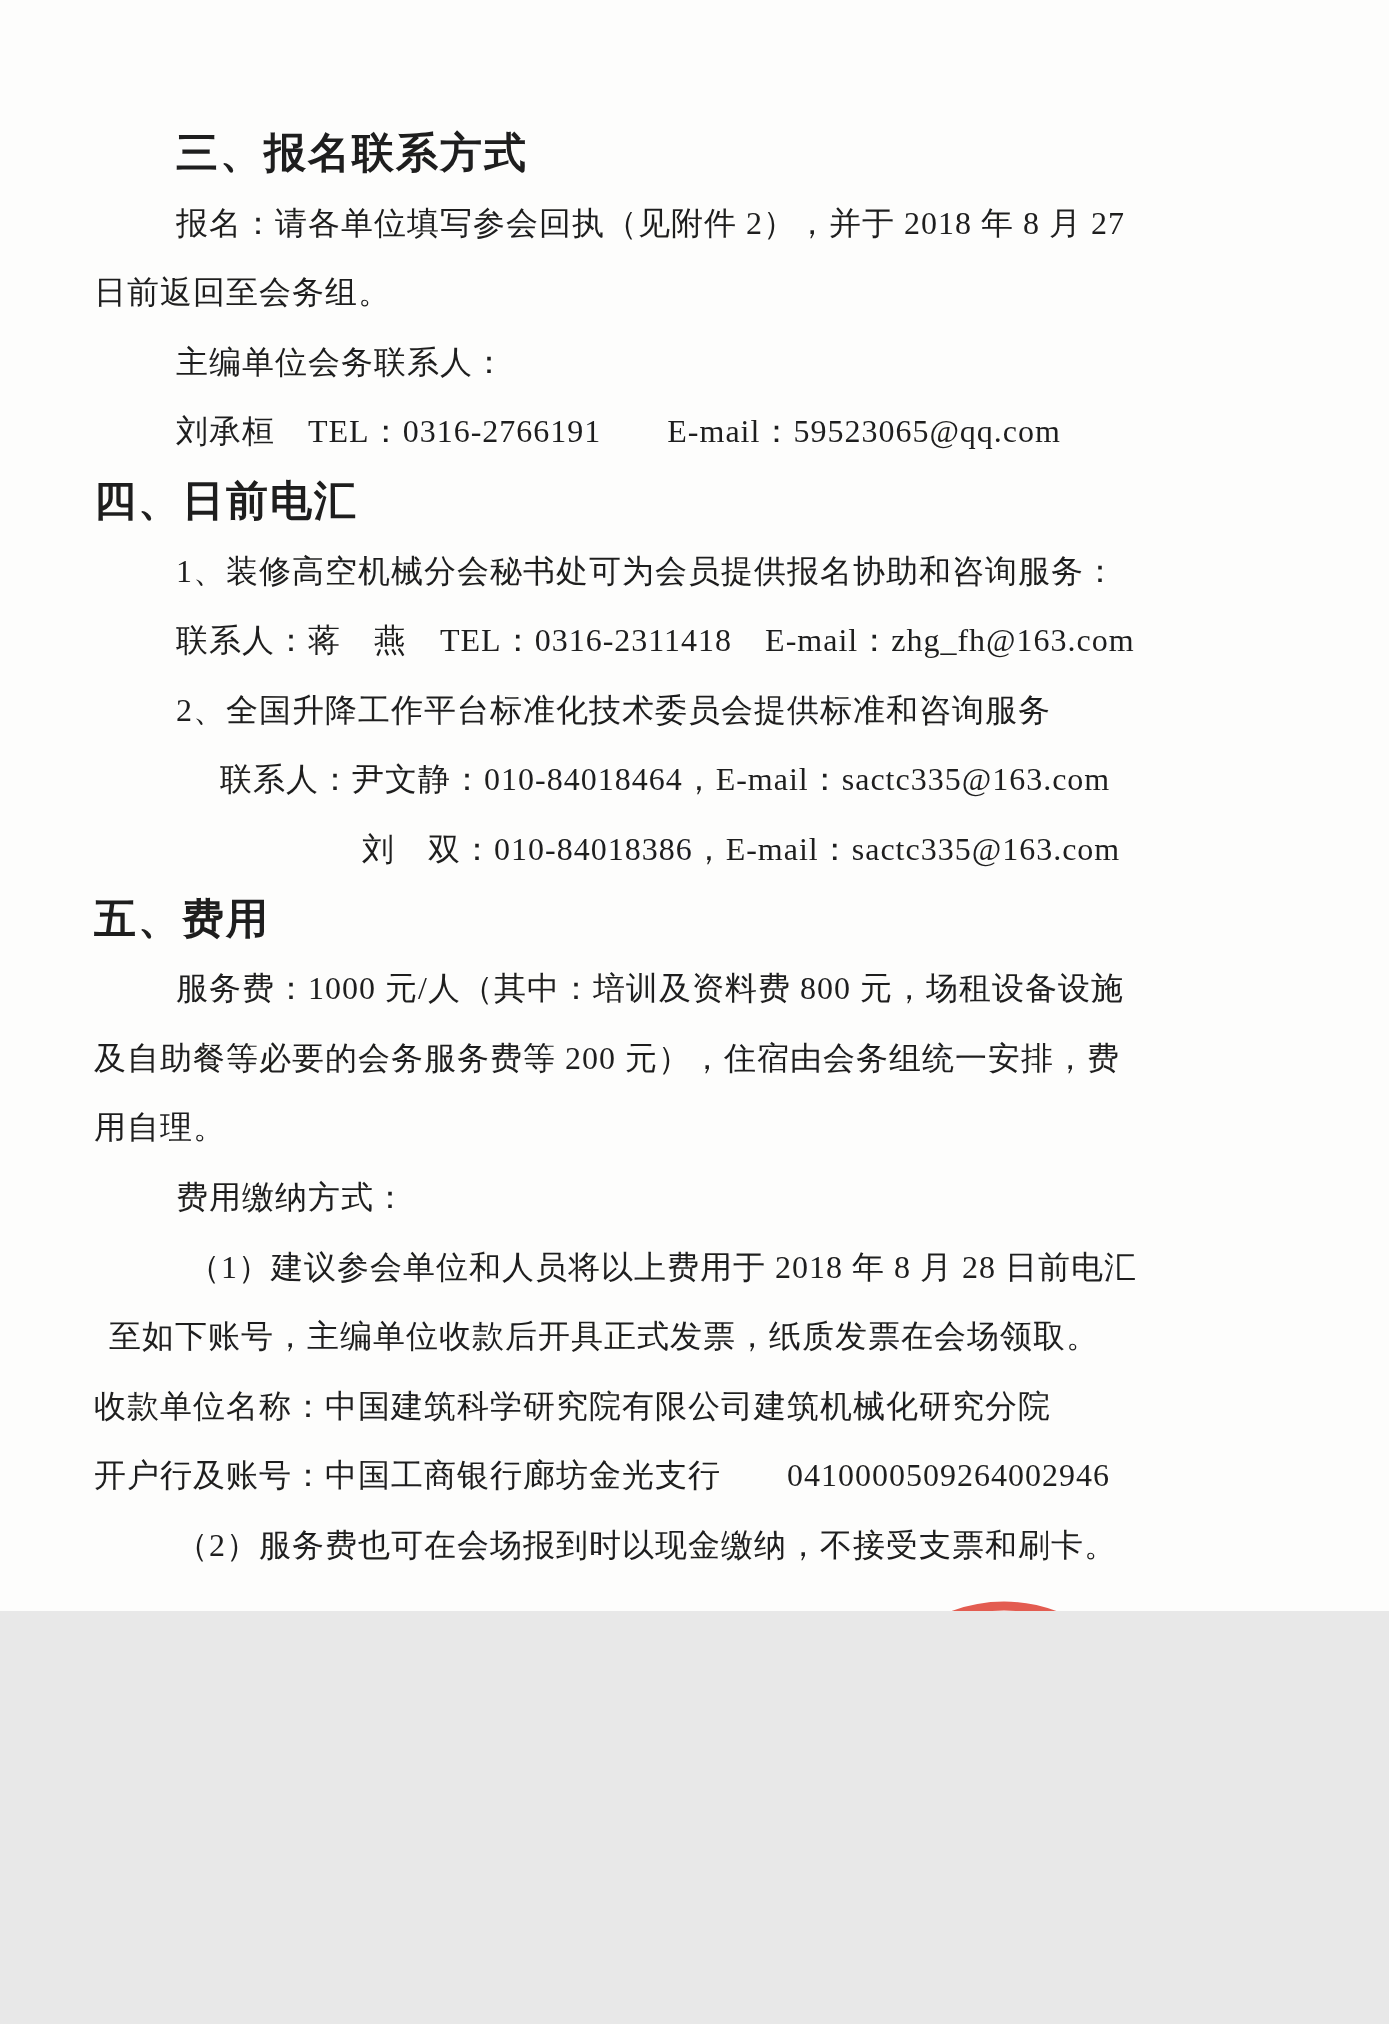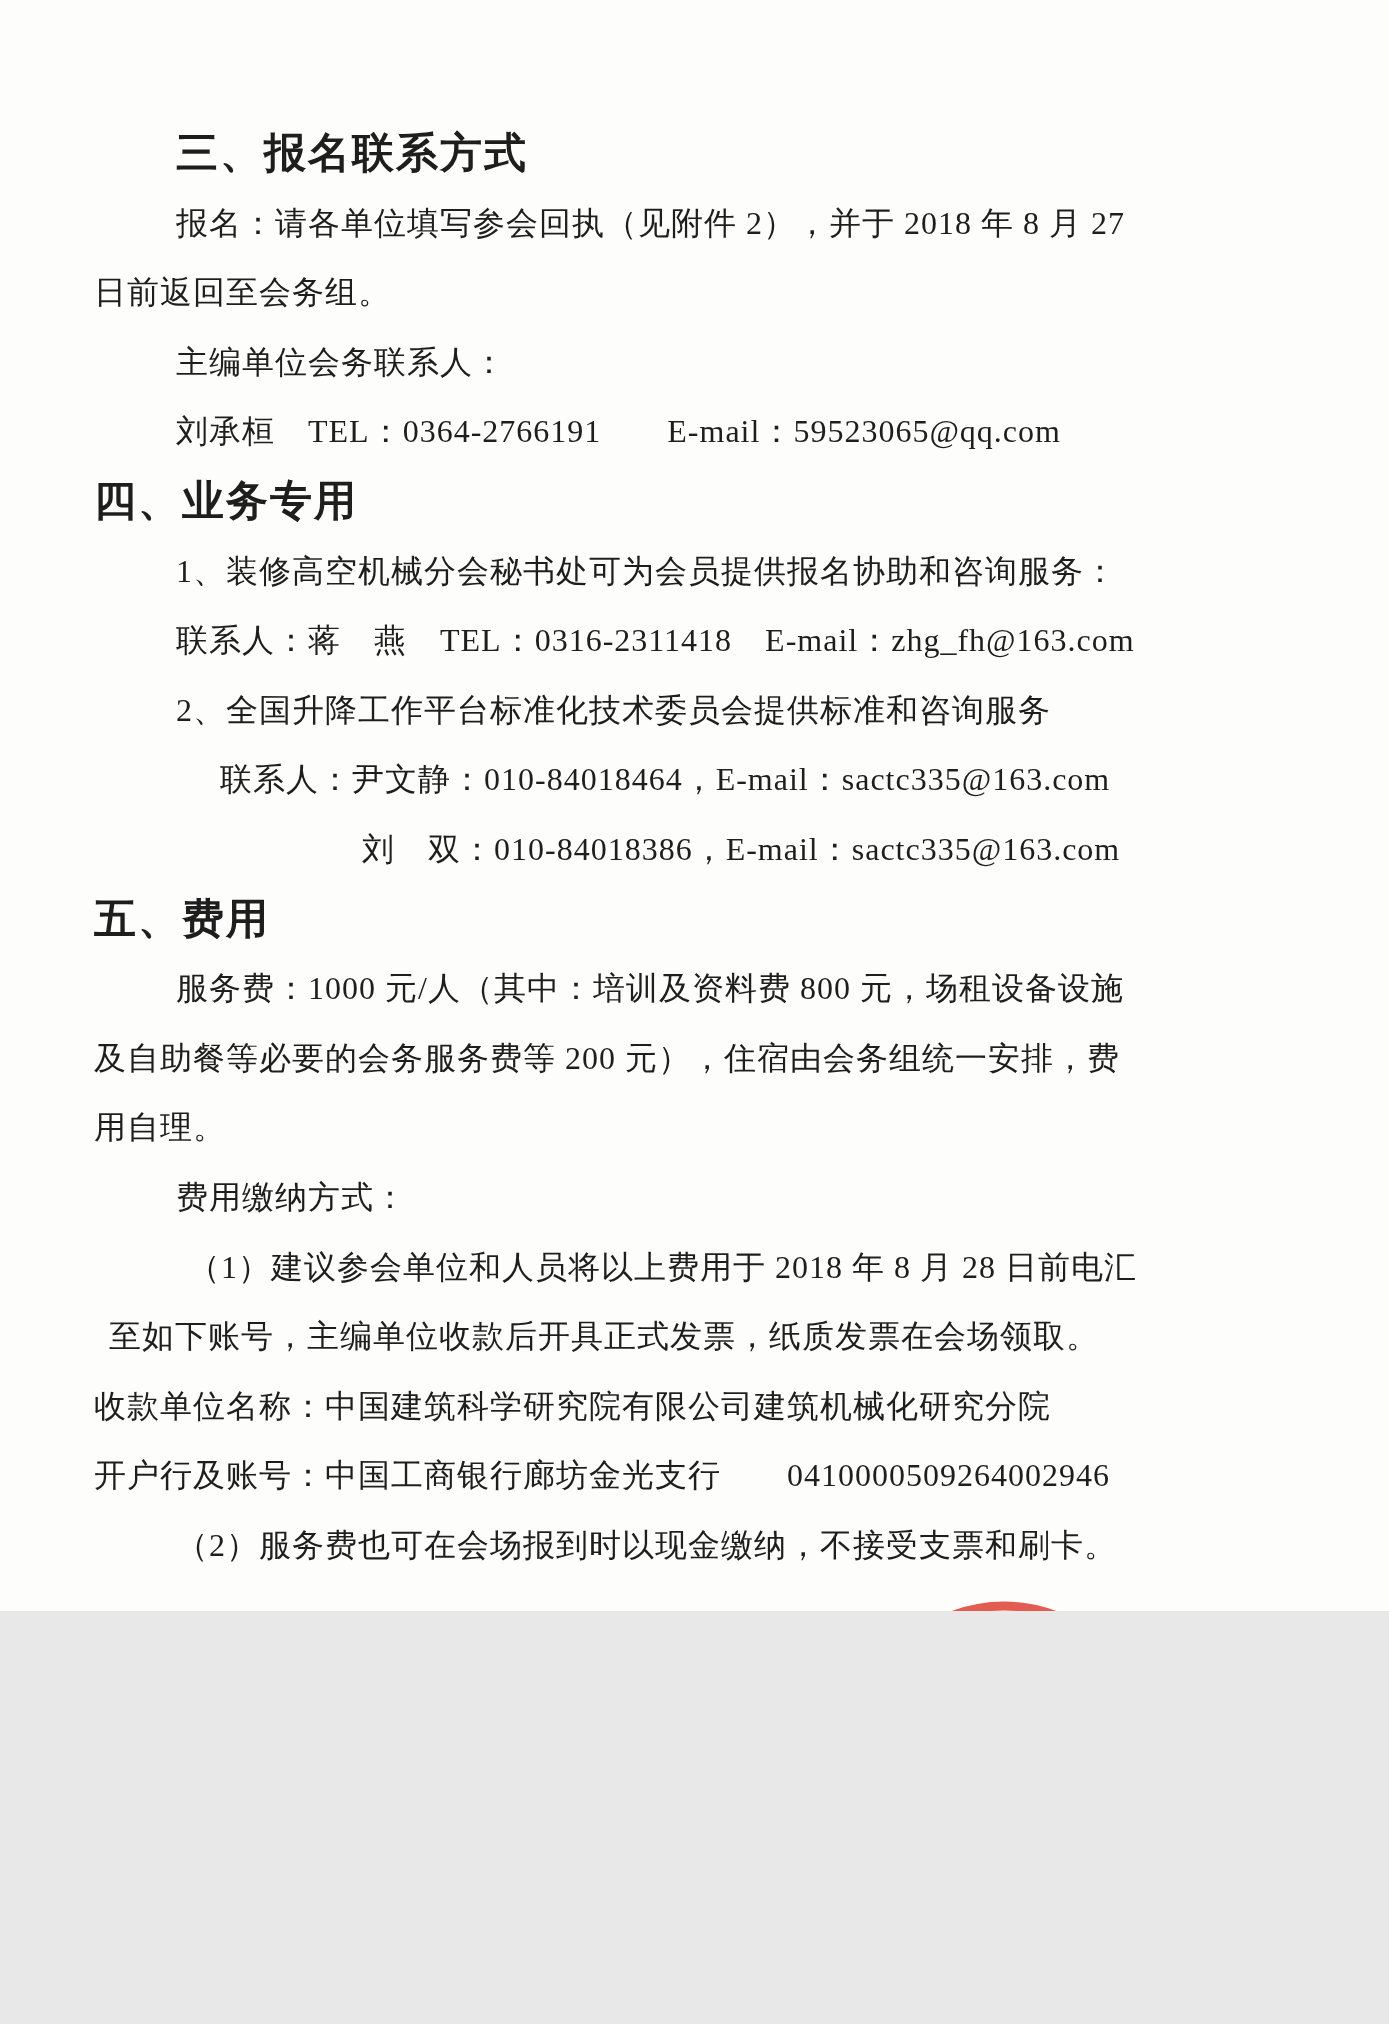--- a/index.html
+++ b/index.html
@@ -48,22 +48,22 @@
 </head>
 <body>
 
 <div class="page">
 
   <div id="body-lines">
       <div class="line bold" style="top: 118px; left: 176px;">三、报名联系方式</div>
       <div class="line" style="top: 188px; left: 176px;">报名：请各单位填写参会回执（见附件 2），并于 2018 年 8 月 27</div>
       <div class="line" style="top: 257px; left: 94px;">日前返回至会务组。</div>
       <div class="line" style="top: 327px; left: 176px;">主编单位会务联系人：</div>
-      <div class="line" style="top: 396px; left: 176px;">刘承桓　TEL：0364-2766191　　E-mail：59523065@qq.com</div>
-      <div class="line bold" style="top: 466px; left: 94px;">四、业务专用</div>
+      <div class="line" style="top: 396px; left: 176px;">刘承桓　TEL：0316-2766191　　E-mail：59523065@qq.com</div>
+      <div class="line bold" style="top: 466px; left: 94px;">四、日前电汇</div>
       <div class="line" style="top: 536px; left: 176px;">1、装修高空机械分会秘书处可为会员提供报名协助和咨询服务：</div>
       <div class="line" style="top: 605px; left: 176px;">联系人：蒋　燕　TEL：0316-2311418　E-mail：zhg_fh@163.com</div>
       <div class="line" style="top: 675px; left: 176px;">2、全国升降工作平台标准化技术委员会提供标准和咨询服务</div>
       <div class="line" style="top: 744px; left: 176px; margin-left: 44px;">联系人：尹文静：010-84018464，E-mail：sactc335@163.com</div>
       <div class="line" style="top: 814px; left: 330px; margin-left: 32px;">刘　双：010-84018386，E-mail：sactc335@163.com</div>
       <div class="line bold" style="top: 884px; left: 94px;">五、费用</div>
       <div class="line" style="top: 953px; left: 176px;">服务费：1000 元/人（其中：培训及资料费 800 元，场租设备设施</div>
       <div class="line" style="top: 1023px; left: 94px;">及自助餐等必要的会务服务费等 200 元），住宿由会务组统一安排，费</div>
       <div class="line" style="top: 1092px; left: 94px;">用自理。</div>
       <div class="line" style="top: 1162px; left: 176px;">费用缴纳方式：</div>

